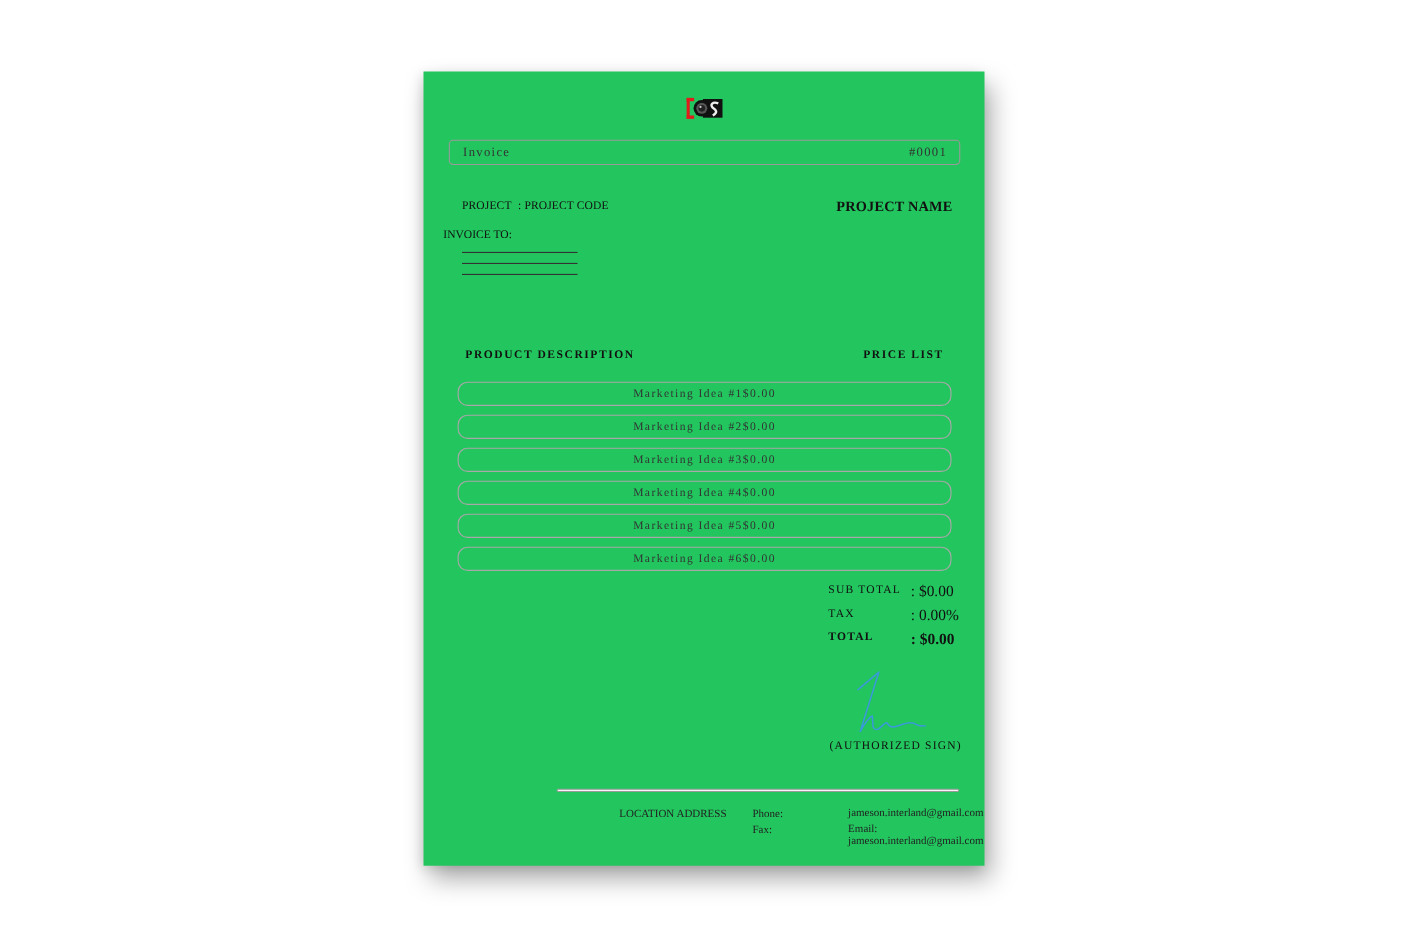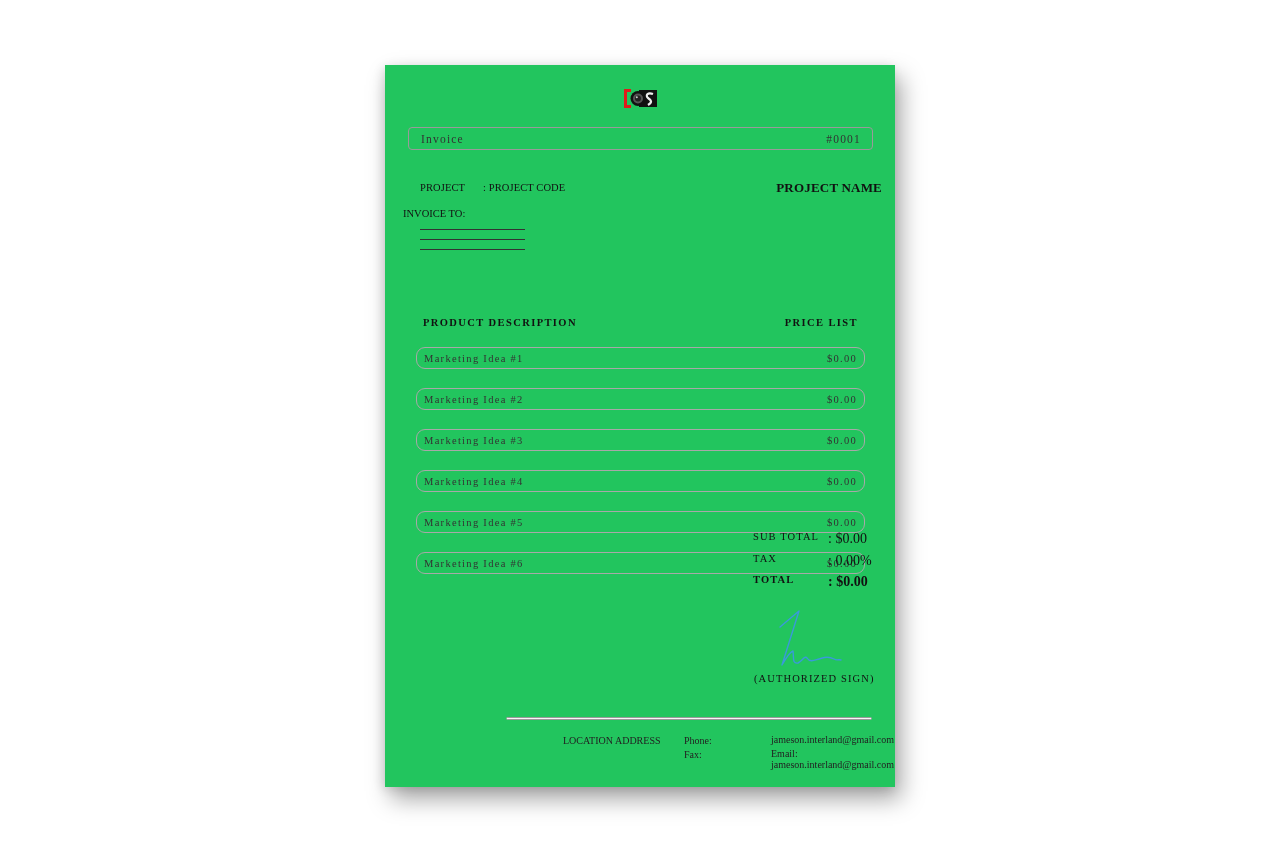--- a/index.html
+++ b/index.html
@@ -33,34 +33,34 @@
       padding: 0 11px 0 12px;
       font-size: 11.5px; letter-spacing: 1.2px; color: #333;
     }
     .header-date {
       position: absolute; left: 0; right: 0; text-align: center;
       font-weight: bold; font-style: italic; font-size: 12.5px; letter-spacing: 0.4px;
       color: #111; pointer-events: none;
     }
 
     .proj-label { left: 35px; top: 117px; font-size: 10.5px; letter-spacing: 0.1px; }
-    .proj-code { left: 98px; top: 117px; font-size: 10.5px; letter-spacing: 0.1px; }
-    .proj-name { right: 13px; top: 115px; font-size: 13px; font-weight: bold; letter-spacing: 0.2px; }
+    .proj-code { left: 86px; top: 117px; font-size: 10.5px; letter-spacing: 0.1px; }
+    .proj-name { right: 29px; top: 115px; font-size: 13px; font-weight: bold; letter-spacing: 0.2px; }
     .invoice-to { left: 18px; top: 143px; font-size: 10.5px; }
     .blank-line { left: 35px; width: 105px; height: 1px; background: #333; }
 
     .col-head { top: 252px; font-size: 10.5px; font-weight: bold; letter-spacing: 1.4px; }
     .col-desc { left: 38px; }
     .col-price { right: 37px; }
 
     .rows { left: 31px; top: 282px; width: 449px; }
     .row {
-      height: 22px; margin-bottom: 19px;
+      height: 22px; margin-bottom: 8px;
       border: 1px solid #a8a8a8; border-radius: 9px;
-      display: flex; align-items: center; justify-content: space-between;
+      display: flex; align-items: center; justify-content: center;
       padding: 0 7px 0 7px;
       font-size: 10.5px; letter-spacing: 1.3px; color: #333;
     }
 
     .totals { left: 368px; top: 466px; width: 120px; font-size: 10.5px; }
     .tot-row { display: flex; height: 21.5px; align-items: flex-start; }
     .tot-label { width: 75px; letter-spacing: 1.1px; }
     .tot-val { font-size: 14px; }
     .tot-row.bold .tot-label, .tot-row.bold .tot-val { font-weight: bold; }
 

